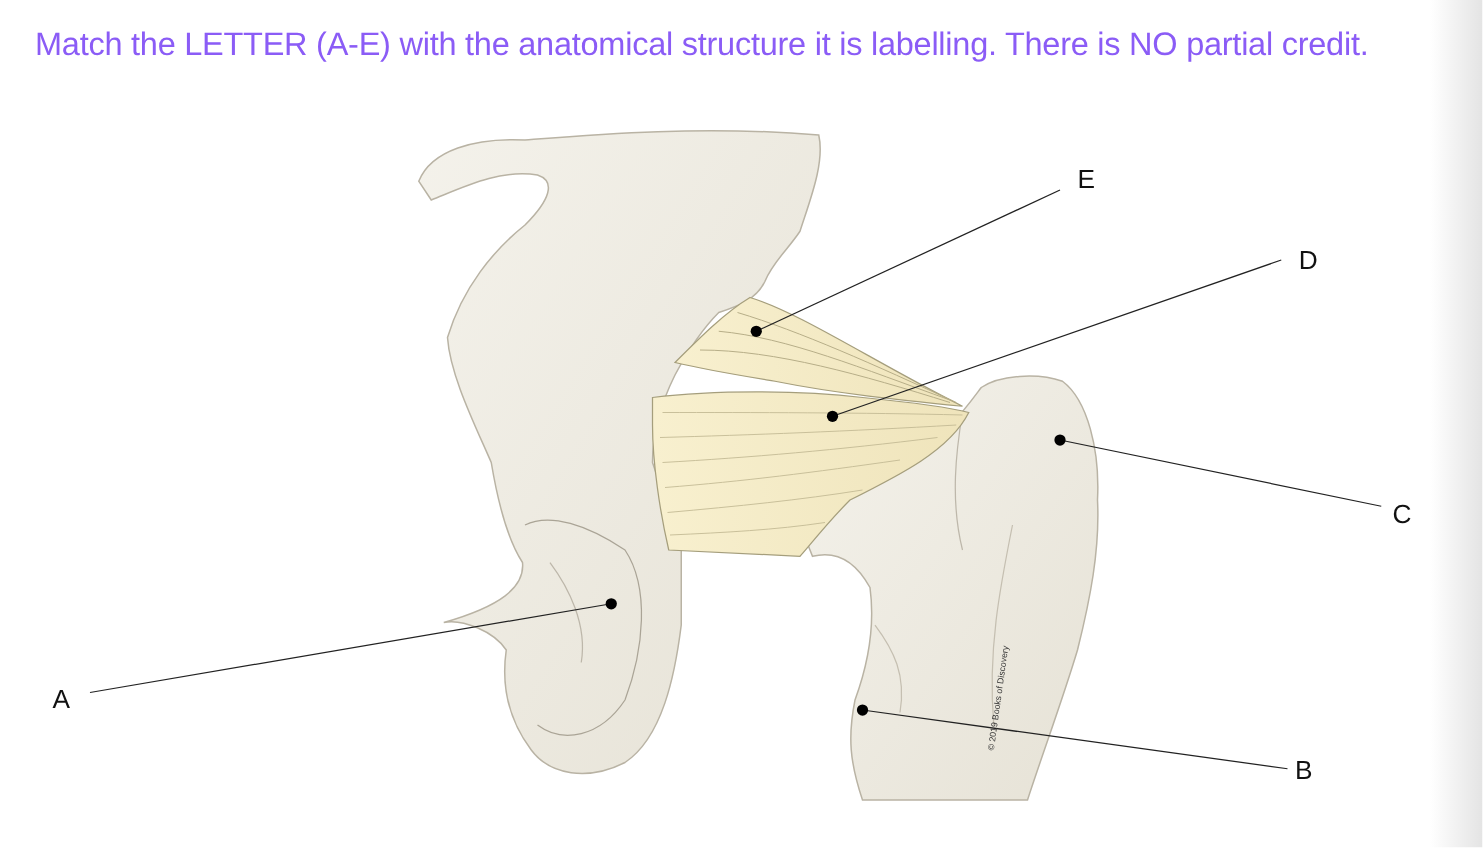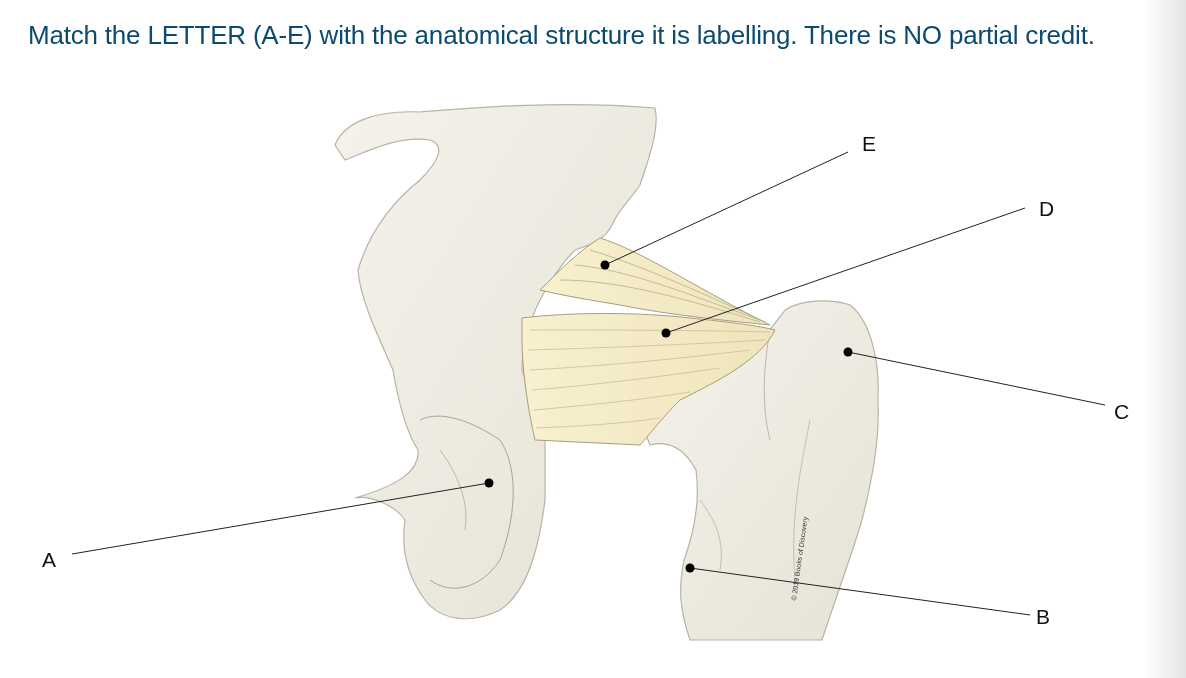--- a/index.html
+++ b/index.html
@@ -3,21 +3,21 @@
 <meta charset="utf-8">
 <style>
   html, body { margin: 0; padding: 0; }
   body {
     width: 1186px; height: 678px; overflow: hidden; position: relative;
     background: #ffffff;
     font-family: "Liberation Sans", "DejaVu Sans", sans-serif;
   }
   .question {
     position: absolute; left: 28px; top: 20px;
-    font-size: 26px; color: #0c4a6e; letter-spacing: -0.2px;
+    font-size: 26px; color: #8b5cf6; letter-spacing: -0.2px;
     white-space: nowrap;
   }
   .figure { position: absolute; left: 0; top: 0; width: 1186px; height: 678px; }
   .label {
     position: absolute; font-size: 21px; color: #111; line-height: 1;
   }
   .scroll-shadow {
     position: absolute; right: 0; top: 0; width: 42px; height: 678px;
     background: linear-gradient(to right, rgba(255,255,255,0), #e4e4e4);
   }

